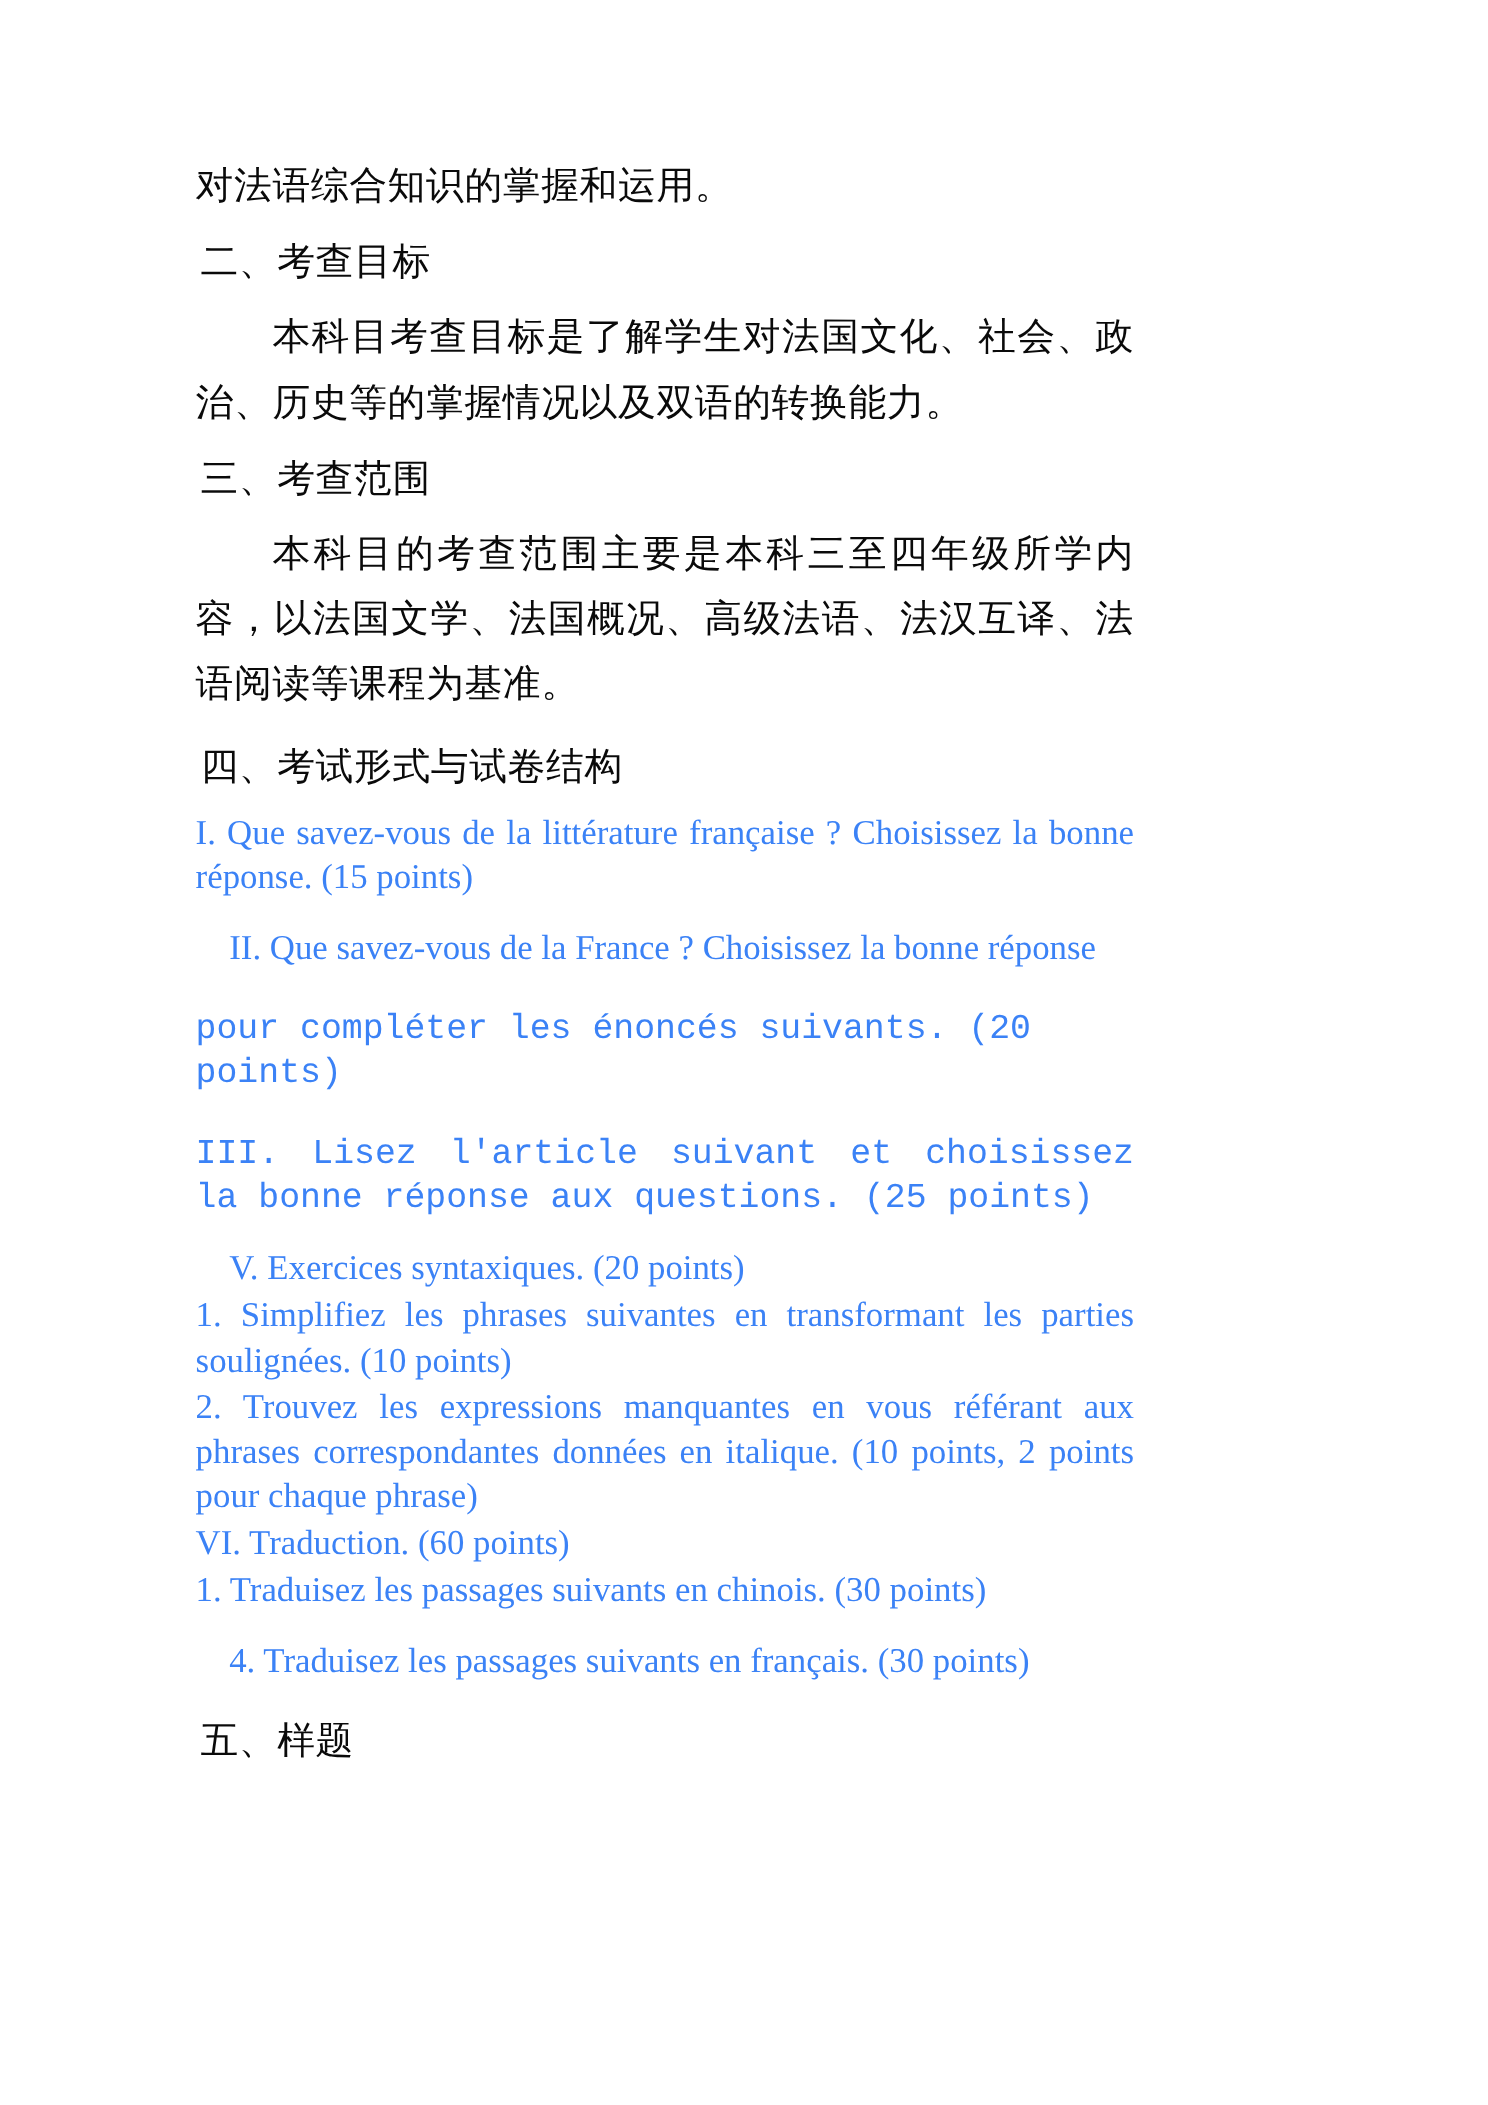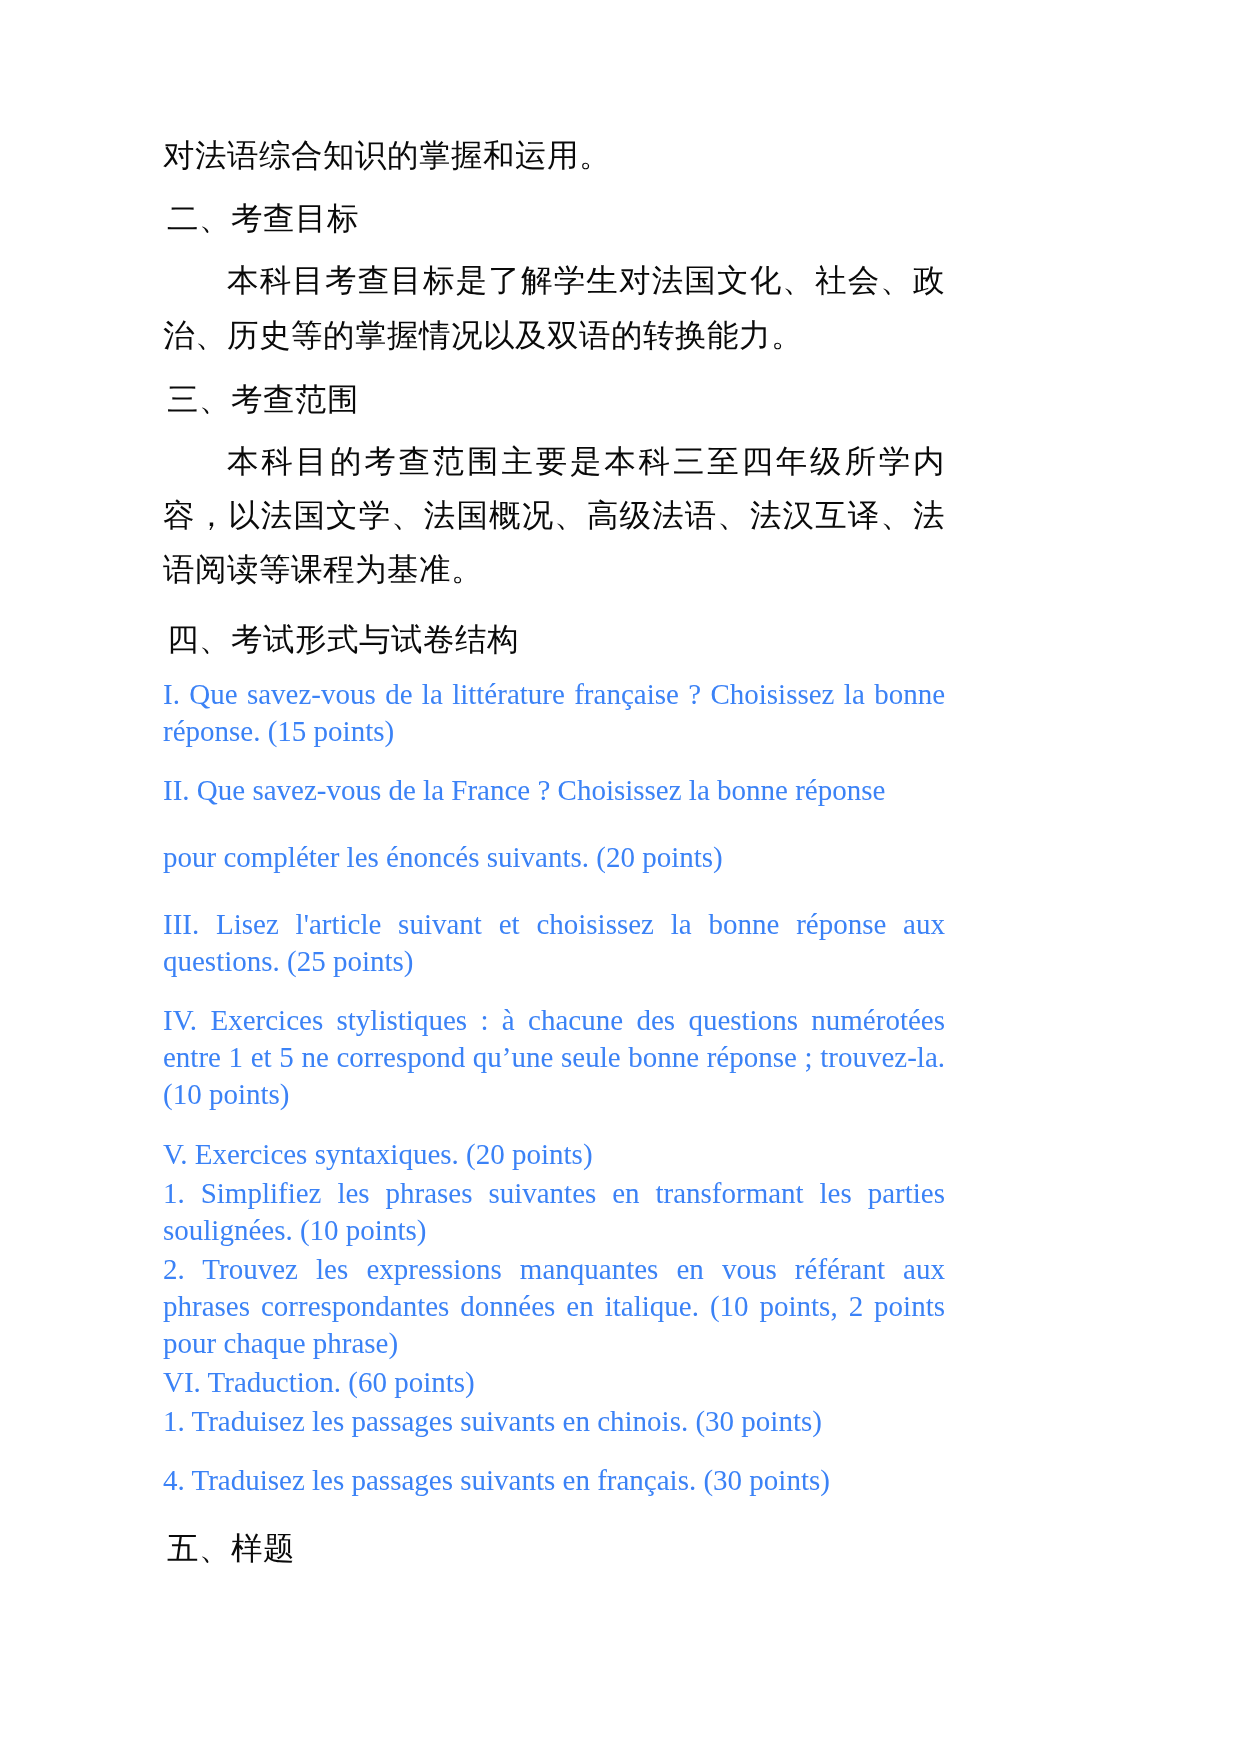--- a/index.html
+++ b/index.html
@@ -72,26 +72,28 @@
     hyphens: none;
   }
   .fr-last-left {
     text-align: left;
   }
   .fr-block {
     margin: 0;
   }
   .fr-spaced {
     margin-top: 22px;
+    margin-left: 28px;
   }
   .fr-tight {
     margin-top: 2px;
   }
   .fr-loose {
     margin-top: 30px;
+    font-family: Liberation Mono, monospace;
   }
   
 </style>
 </head>
 <body>
 
 <div class="page">
   <div class="content">
 
     <p class="cn">对法语综合知识的掌握和运用。</p>
@@ -119,21 +121,20 @@
     <div class="gap-sm"></div>
 
     <p class="fr fr-block">I. Que savez-vous de la littérature française ? Choisissez la bonne réponse. (15 points)</p>
 
     <p class="fr fr-block fr-spaced fr-last-left">II. Que savez-vous de la France ? Choisissez la bonne réponse</p>
 
     <p class="fr fr-block fr-loose fr-last-left">pour compléter les énoncés suivants. (20 points)</p>
 
     <p class="fr fr-block fr-loose">III. Lisez l'article suivant et choisissez la bonne réponse aux questions. (25 points)</p>
 
-    <p class="fr fr-block fr-spaced">IV. Exercices stylistiques : à chacune des questions numérotées entre 1 et 5 ne correspond qu’une seule bonne réponse ; trouvez-la. (10 points)</p>
 
     <p class="fr fr-block fr-spaced fr-last-left">V. Exercices syntaxiques. (20 points)</p>
 
     <p class="fr fr-block fr-tight">1. Simplifiez les phrases suivantes en transformant les parties soulignées. (10 points)</p>
 
     <p class="fr fr-block fr-tight">2. Trouvez les expressions manquantes en vous référant aux phrases correspondantes données en italique. (10 points, 2 points pour chaque phrase)</p>
 
     <p class="fr fr-block fr-tight fr-last-left">VI. Traduction. (60 points)</p>
 
     <p class="fr fr-block fr-tight fr-last-left">1. Traduisez les passages suivants en chinois. (30 points)</p>

